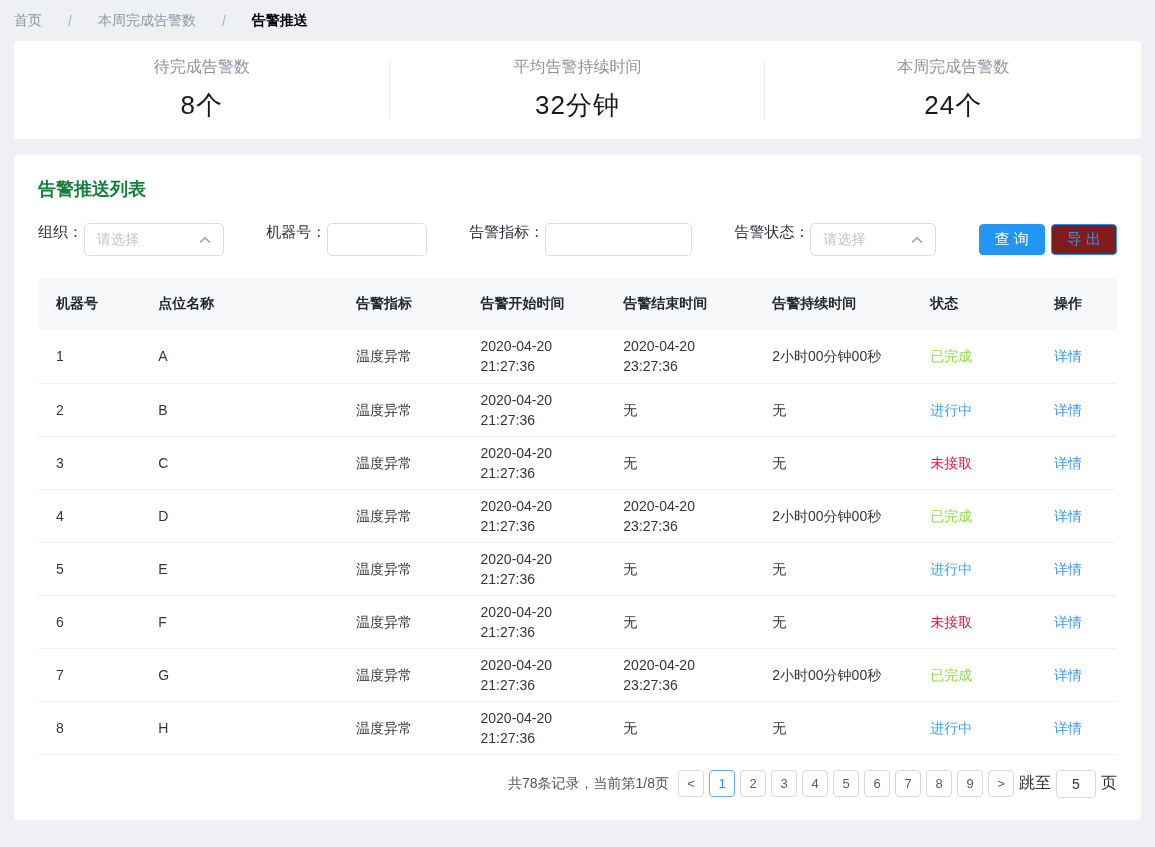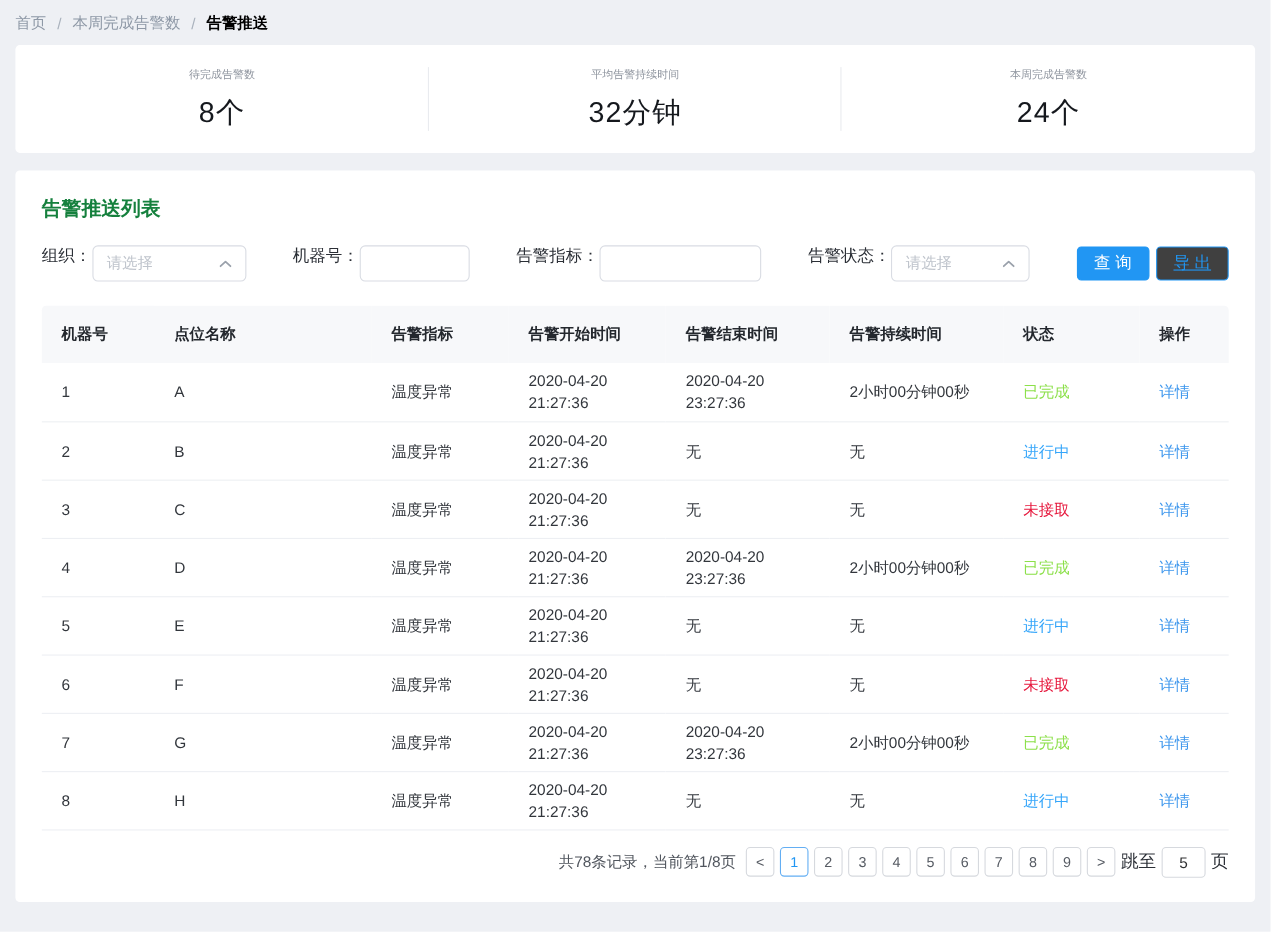--- a/index.html
+++ b/index.html
@@ -11,21 +11,21 @@
     font-size: 14px;
     overflow: hidden;
   }
 
   
   .breadcrumb {
     height: 41px;
     display: flex;
     align-items: center;
     padding: 0 14px;
-    gap: 10px;
+    gap: 26px;
     font-size: 14px;
   }
   .breadcrumb .crumb { color: #8e98a6; cursor: pointer; }
   .breadcrumb .sep { color: #aab2bd; }
   .breadcrumb .crumb.current { color: #000000; font-weight: 700; cursor: default; }
 
   
   .stats-card {
     margin: 0 14px;
     background: #ffffff;
@@ -41,21 +41,21 @@
     padding: 6px 0;
   }
   .stat:not(:last-child)::after {
     content: "";
     position: absolute;
     right: 0; top: 50%;
     transform: translateY(-50%);
     width: 1px; height: 58px;
     background: #e9ebef;
   }
-  .stat .stat-label { color: #8e949e; font-size: 10px; margin-bottom: 10px; }
+  .stat .stat-label { color: #8e949e; font-size: 16px; margin-bottom: 10px; }
   .stat .stat-value { color: #15181d; font-size: 26px; font-weight: 500; letter-spacing: 1px; }
 
   
   .main-card {
     margin: 16px 14px 15px;
     background: #ffffff;
     border-radius: 4px;
     padding: 22px 24px 22px;
     min-height: 662px;
   }
@@ -100,21 +100,21 @@
   .btn {
     height: 31px;
     border-radius: 4px;
     font-size: 15px;
     cursor: pointer;
     border: 1px solid transparent;
     padding: 0 15px;
     white-space: nowrap;
   }
   .btn-primary { background: #2196f3; border-color: #2196f3; color: #ffffff; }
-  .btn-plain { background: #404040; border-color: #2196f3; color: #2196f3; text-decoration: underline; }
+  .btn-plain { background: #7f1d1d; border-color: #2196f3; color: #2196f3; }
   .btn-row { display: flex; gap: 6px; }
 
   
   table.alarm-table {
     width: 100%;
     border-collapse: collapse;
     table-layout: fixed;
   }
   .alarm-table th {
     background: #f7f8fa;

